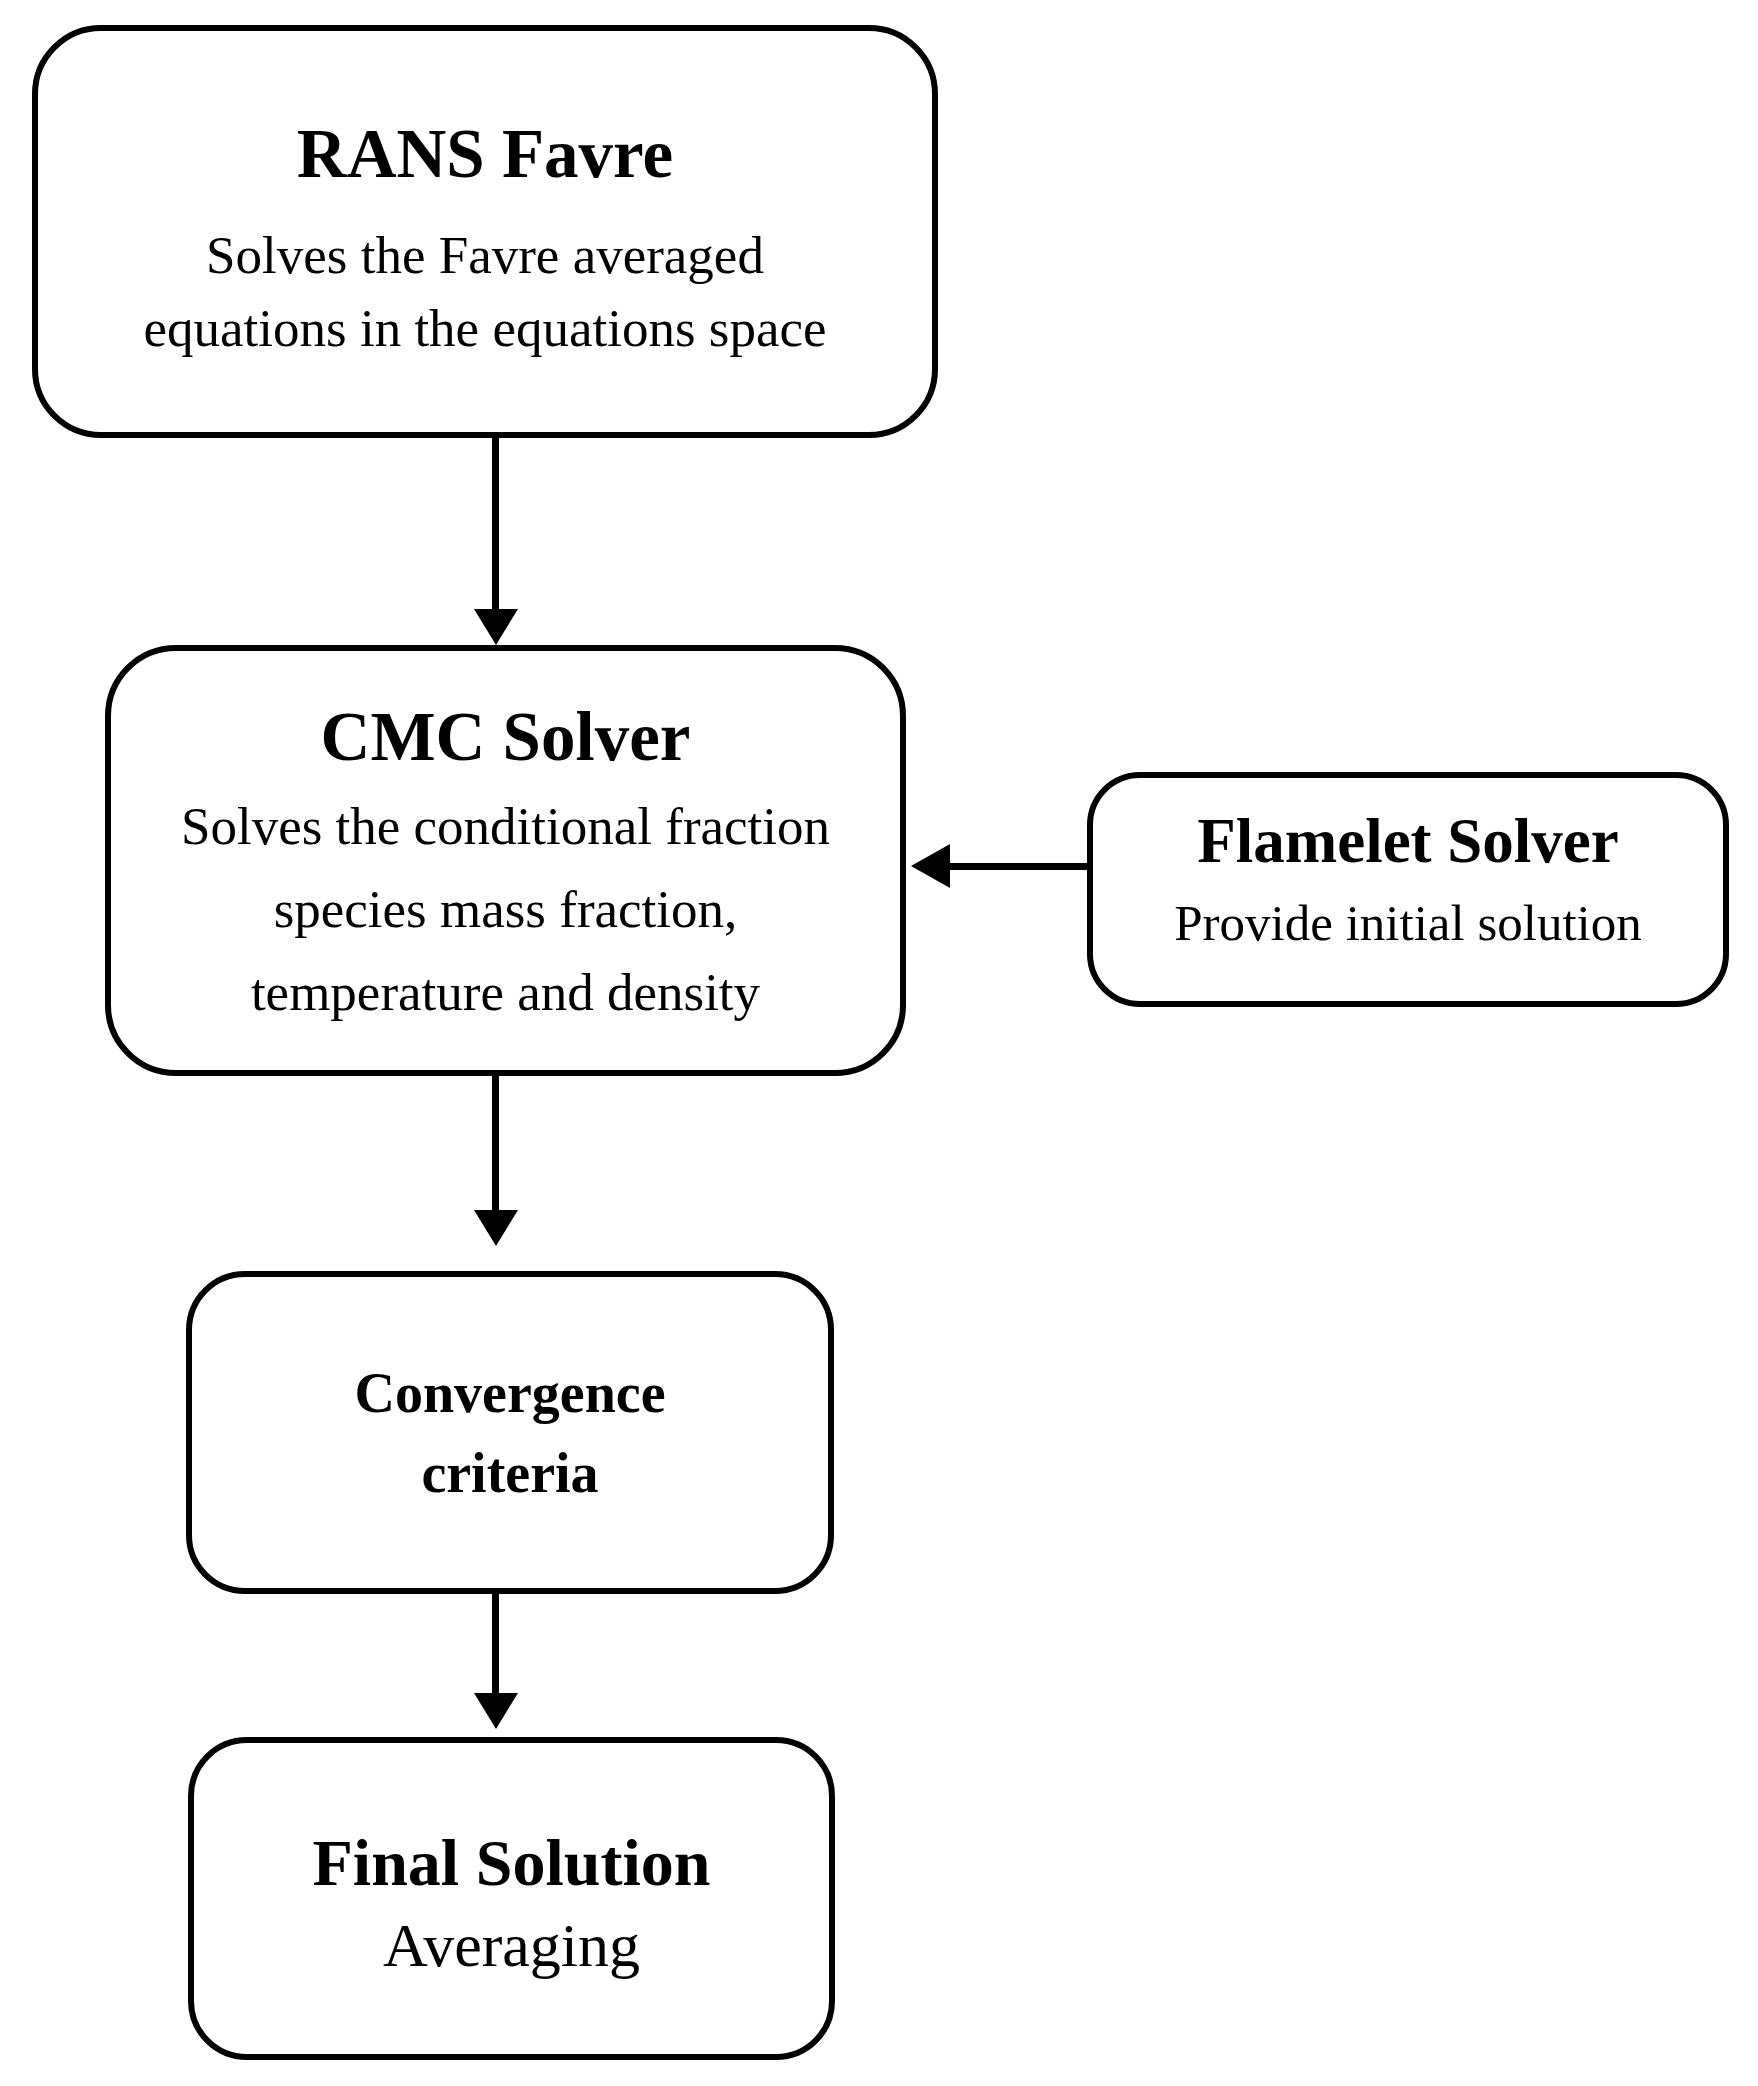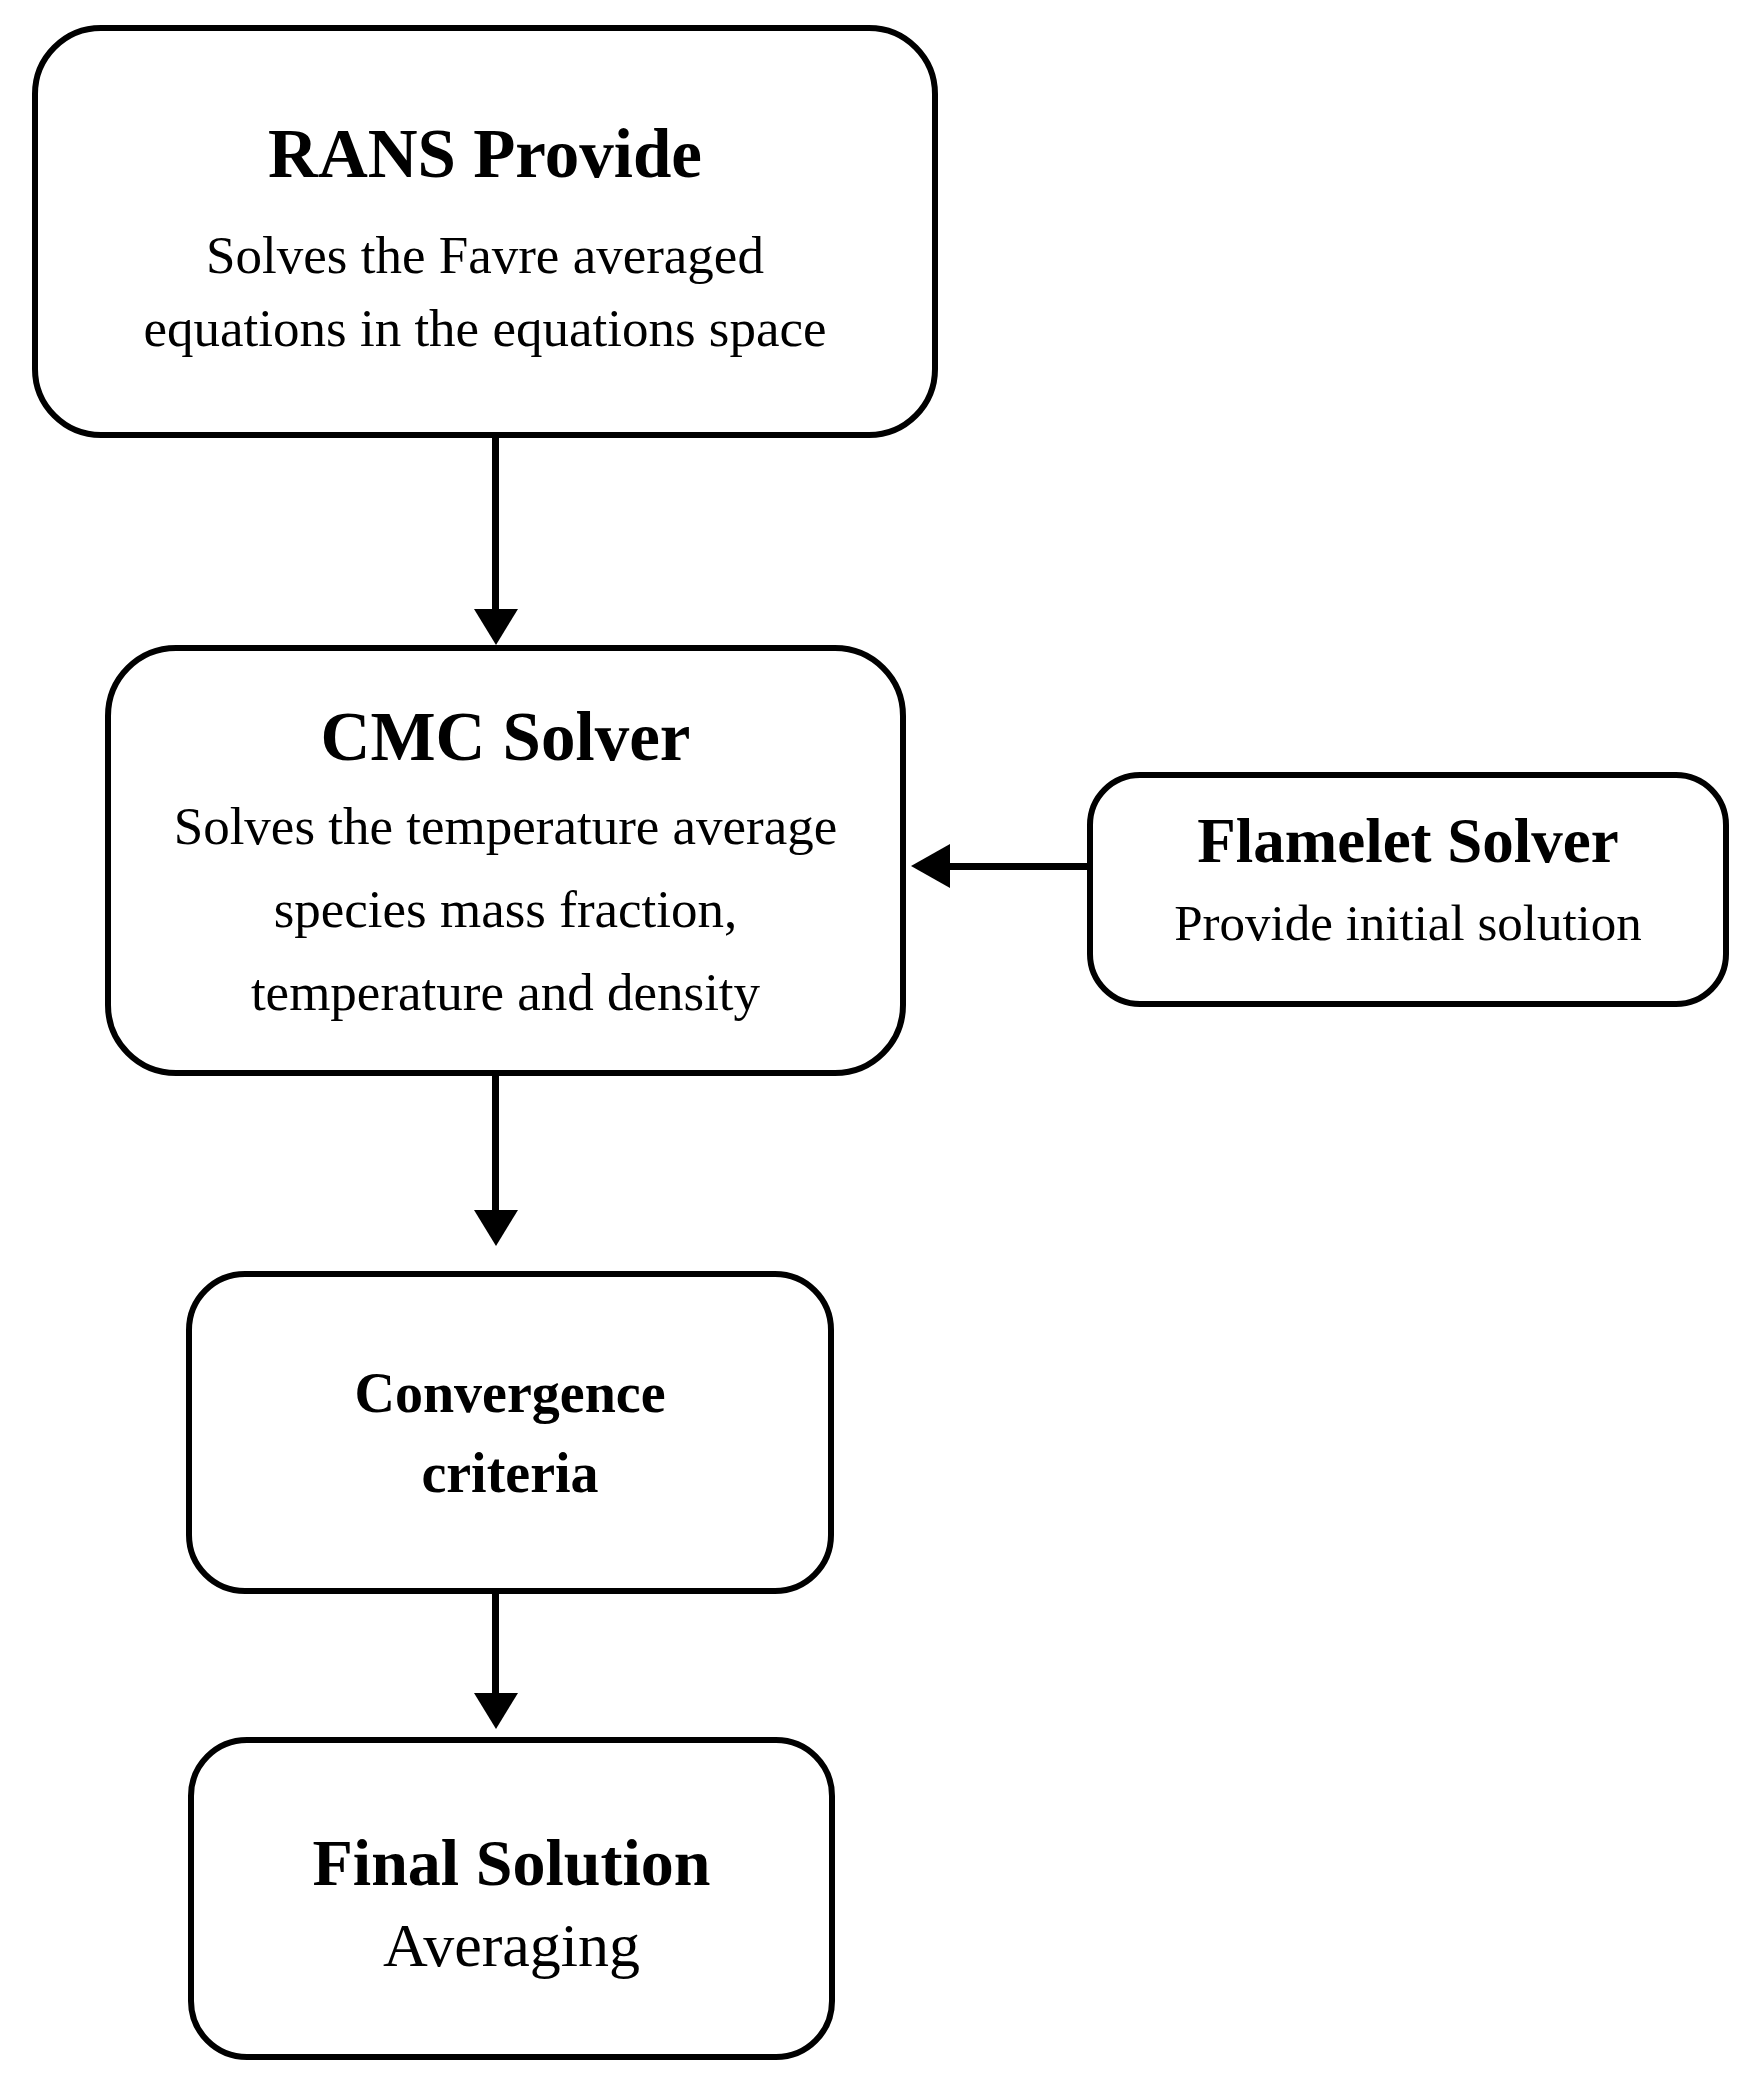--- a/index.html
+++ b/index.html
@@ -111,33 +111,33 @@
     border-bottom: 22px solid transparent;
     border-right: 39px solid #000000;
   }
 </style>
 </head>
 <body>
 
 <div id="stage">
 
   <div class="node" id="node-rans">
-    <div class="title">RANS Provide</div>
+    <div class="title">RANS Favre</div>
     <div class="body-line">Solves the Favre averaged</div>
     <div class="body-line">equations in the equations space</div>
   </div>
 
   <div class="arrow">
     <div class="vshaft" style="left:492px; top:438px; height:174px;"></div>
     <div class="vhead" style="left:474px; top:609px;"></div>
   </div>
 
   <div class="node" id="node-cmc">
     <div class="title">CMC Solver</div>
-    <div class="body-line">Solves the temperature average</div>
+    <div class="body-line">Solves the conditional fraction</div>
     <div class="body-line">species mass fraction,</div>
     <div class="body-line">temperature and density</div>
   </div>
 
   <div class="node" id="node-flamelet">
     <div class="title">Flamelet Solver</div>
     <div class="body-line">Provide initial solution</div>
   </div>
 
   <div class="arrow">

